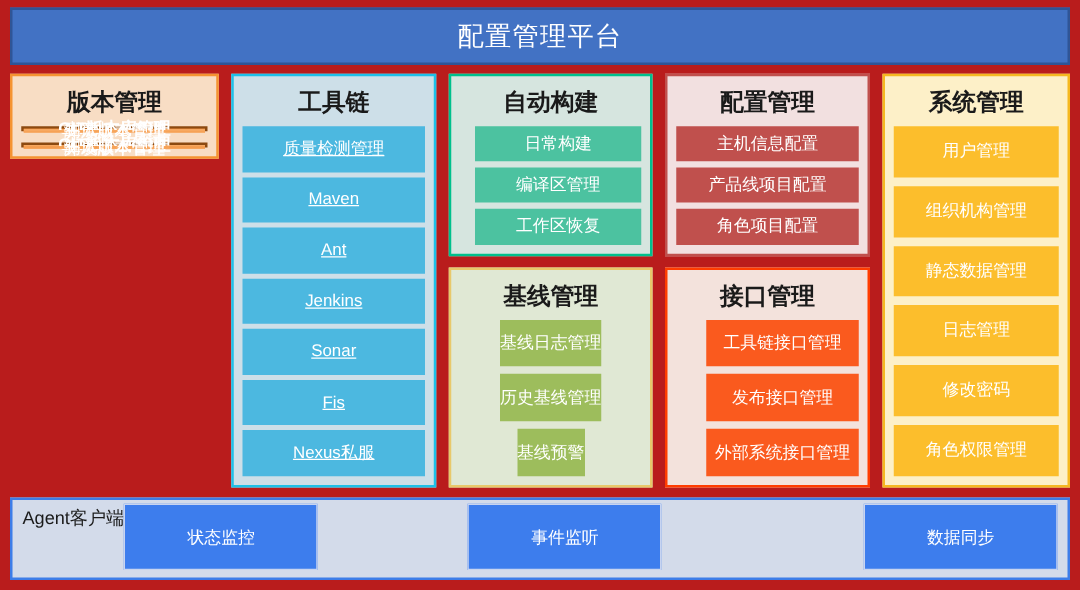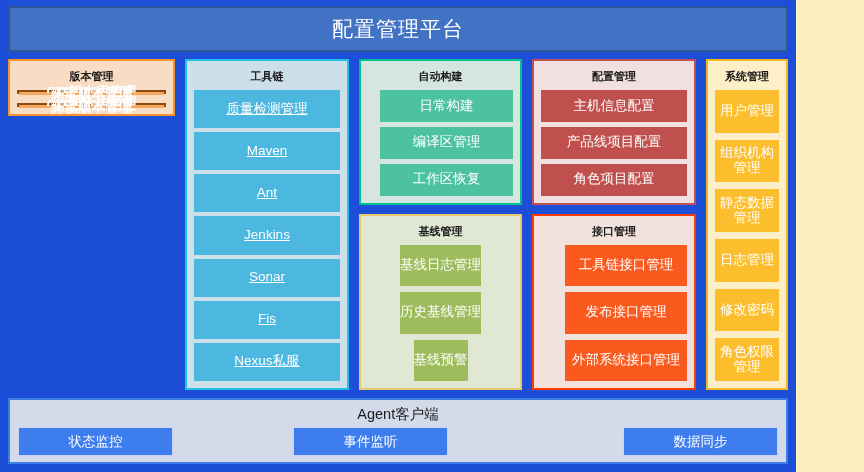--- a/index.html
+++ b/index.html
@@ -3,22 +3,22 @@
 <meta charset="utf-8">
 <style>
   * { box-sizing: border-box; margin: 0; padding: 0; }
   html, body {
     width: 864px; height: 472px;
     font-family: "Liberation Sans", "DejaVu Sans", sans-serif;
     background: #fdf0c0;
     overflow: hidden;
   }
   .page {
-    width: 796px; height: 472px;
-    background: #1d4ed8;
+    width: 864px; height: 472px;
+    background: #b91c1c;
     padding: 6px 8px 8px 8px;
     display: flex; flex-direction: column;
   }
 
   
   .title-bar {
     height: 46px;
     background: #4272c4;
     border: 2px solid #2f5597;
     display: flex; align-items: center; justify-content: center;
@@ -49,21 +49,21 @@
 
   
   .panel {
     border-width: 2px; border-style: solid;
     display: flex; flex-direction: column;
     padding: 5px 7px 7px 7px;
     min-height: 0;
   }
   .panel-title {
     text-align: center;
-    font-size: 11px;
+    font-size: 19px;
     font-weight: bold;
     color: #1a1a1a;
     padding: 3px 0 6px 0;
     flex: 0 0 auto;
   }
   .panel-body {
     flex: 1 1 auto;
     display: flex; flex-direction: column;
     min-height: 0;
   }
@@ -120,21 +120,21 @@
   .p-sys { border-color: #f5b820; background: #fdf0c8; flex: 1 1 auto; }
   .p-sys .panel-body { gap: 7px; }
   .p-sys .item { background: #fcbe2c; }
 
   
   .agent-bar {
     margin-top: 8px;
     flex: 0 0 66px;
     border: 2px solid #3d7de8;
     background: #d3dbea;
-    display: flex; flex-direction: column;
+    display: flex; 
     padding: 3px 8px 6px 8px;
   }
   .agent-title {
     text-align: center;
     font-size: 14.5px;
     color: #1a1a1a;
     padding: 2px 0 3px 0;
   }
   .agent-buttons {
     flex: 1 1 auto;

